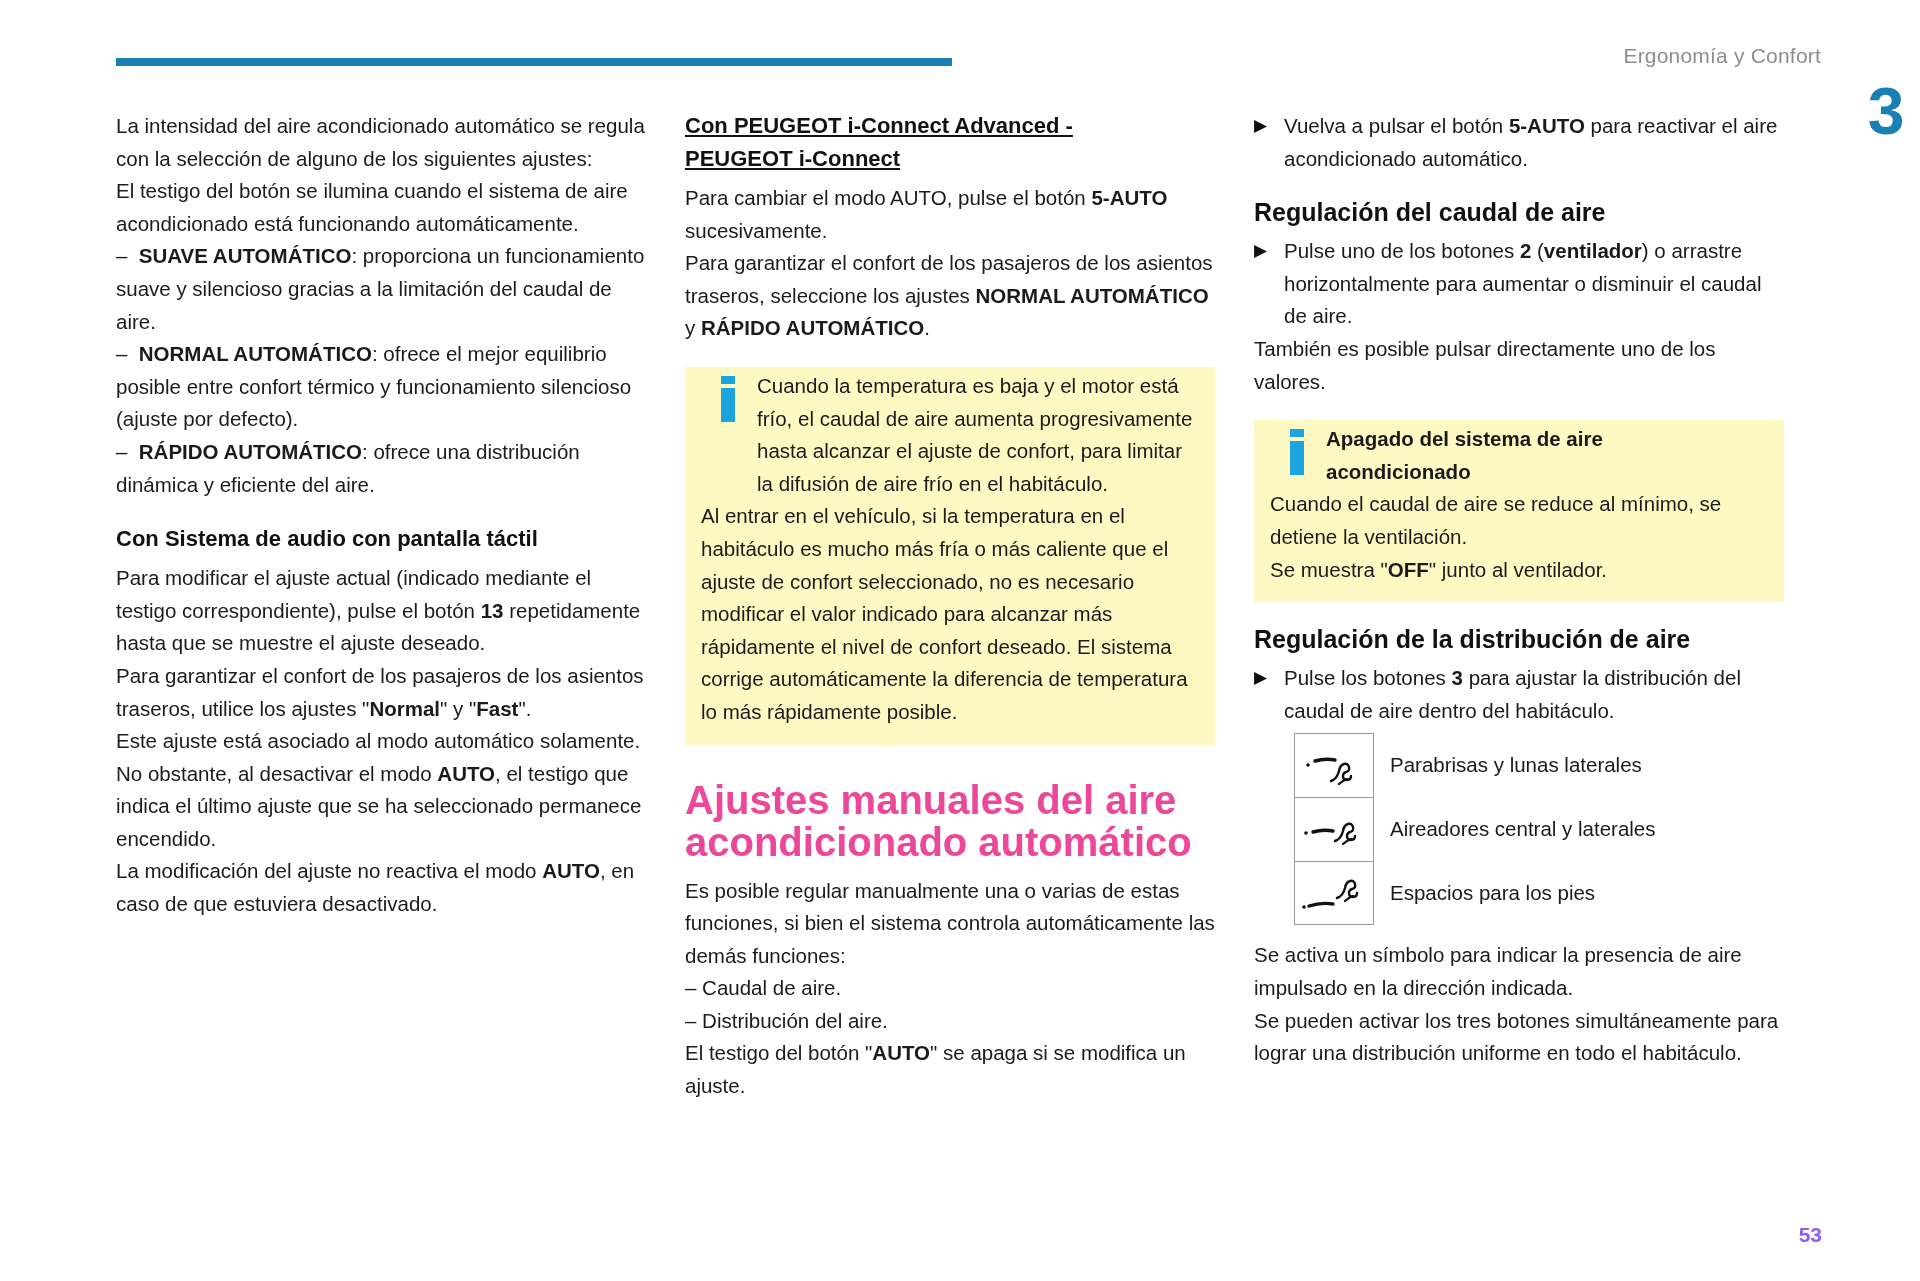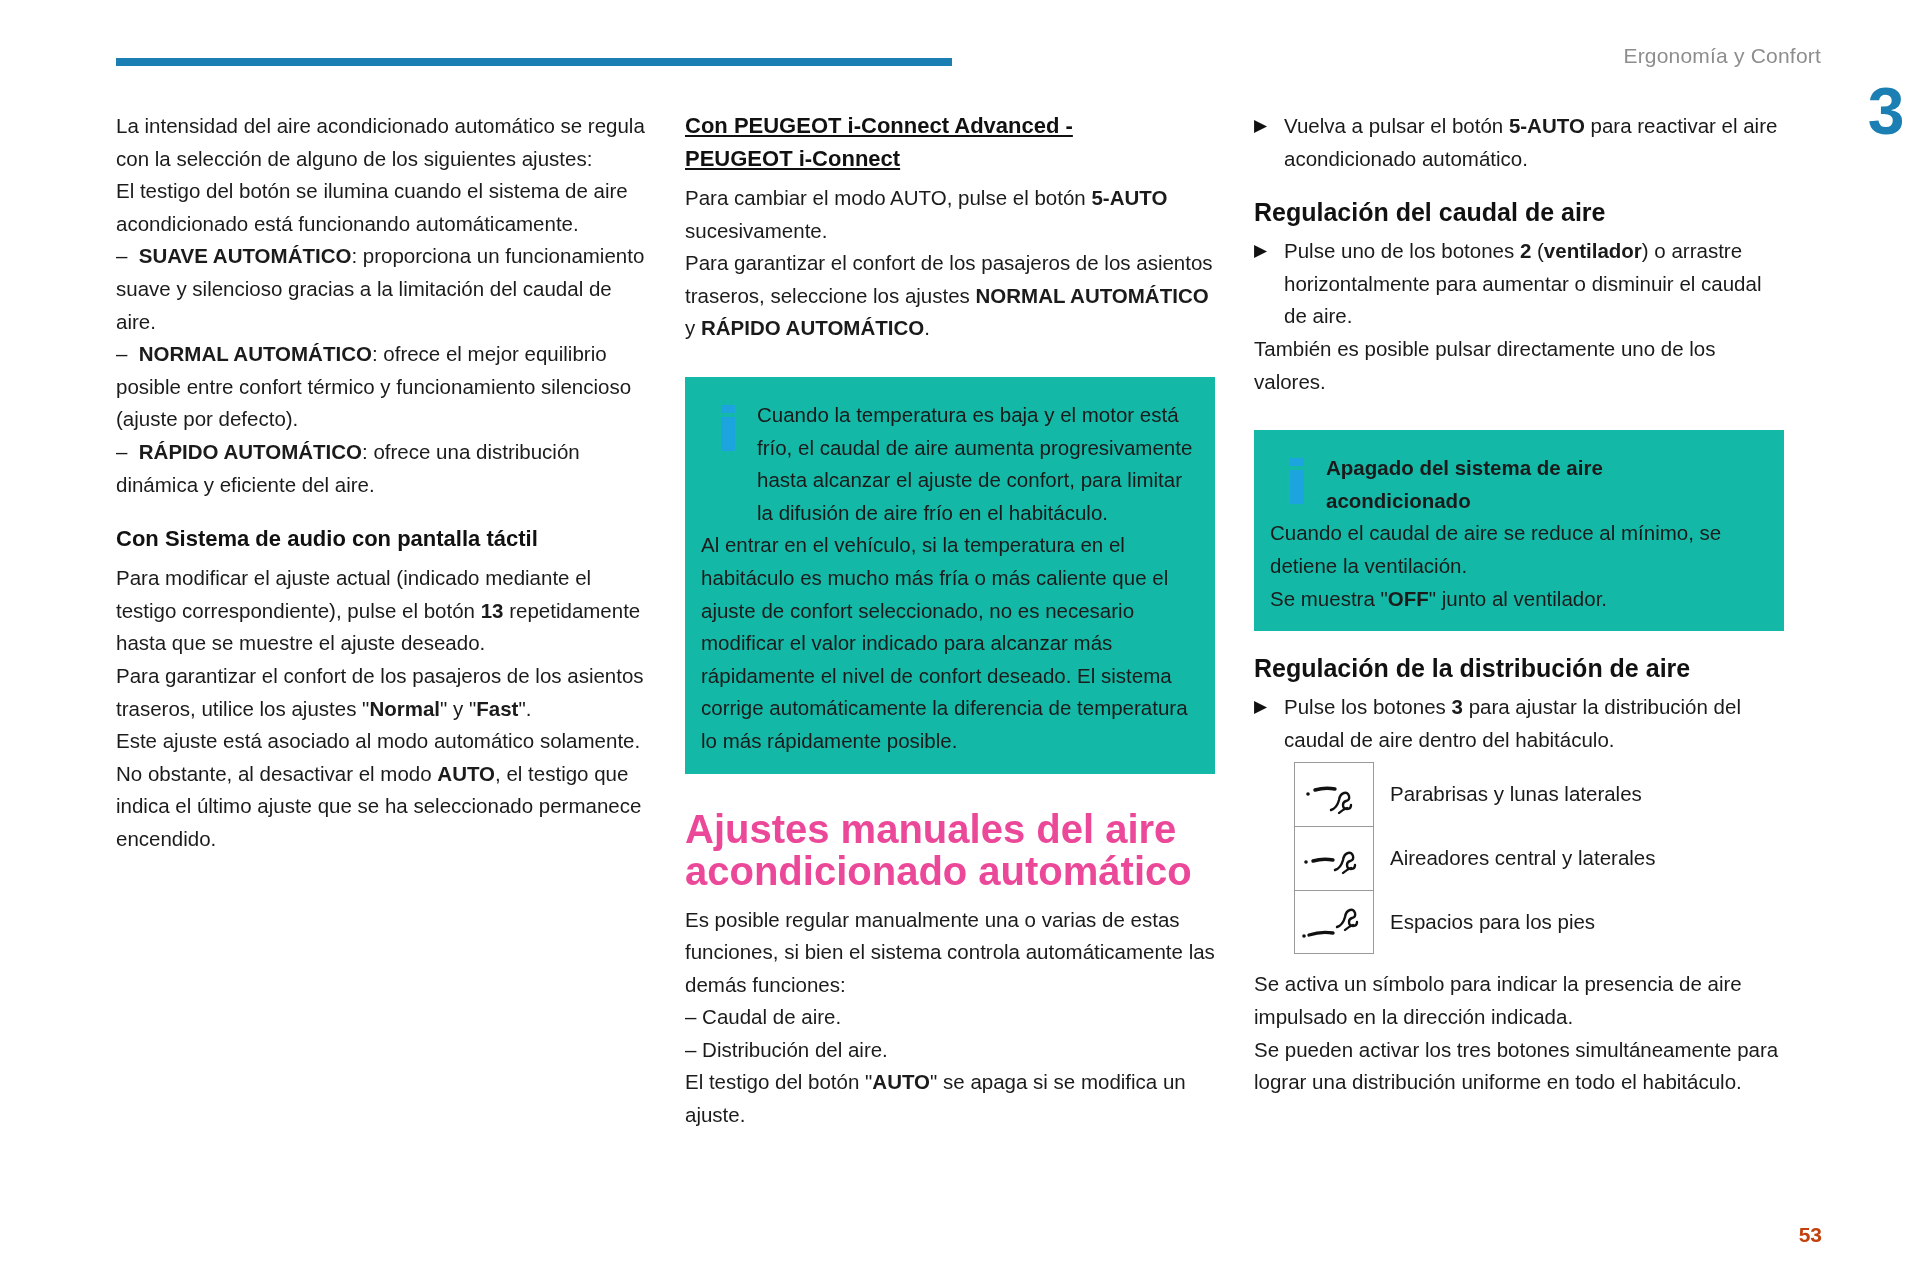--- a/index.html
+++ b/index.html
@@ -25,21 +25,21 @@
   .chapter-tab {
     position: absolute; right: 0; top: 78px;
     width: 68px; height: 110px;
     display: flex; align-items: flex-start; justify-content: center;
   }
   .chapter-tab span {
     font-size: 66px; font-weight: bold; color: #1b7fb4; line-height: 1;
   }
   .page-number {
     position: absolute; right: 98px; bottom: 34px;
-    font-size: 21px; font-weight: bold; color: #c2410c; margin-left: 44px;
+    font-size: 21px; font-weight: bold; color: #8b5cf6; margin-left: 44px;
   }
 
   
   .columns {
     position: absolute; left: 0; top: 110px;
     width: 1920px; height: 1110px;
     display: flex;
   }
   .col {
     width: 566px; padding: 0 0 0 0;
@@ -78,23 +78,23 @@
     font-size: 20.5px; line-height: 32.6px;
   }
   .tri {
     flex: 0 0 auto; width: 30px;
     font-size: 17px; line-height: 32.6px; color: #111;
   }
   .tri-text { flex: 1 1 auto; }
 
   
   .infobox {
-    background: #14b8a6;
-    padding: 22px 16px 16px 16px;
-    margin-top: 32px;
+    background: #fef9c3;
+    padding: 3px 16px 16px 16px;
+    margin-top: 22px;
   }
   .infobox .firstrow { display: flex; align-items: flex-start; }
   .i-icon {
     flex: 0 0 auto;
     width: 34px; margin-left: 10px; margin-right: 12px;
     padding-top: 6px;
   }
   .i-icon .dot {
     width: 14px; height: 8px; background: #1ba4dd; margin: 0 auto 4px auto;
   }
@@ -147,20 +147,21 @@
       <p><span>–</span>&nbsp; <span class="b">RÁPIDO AUTOMÁTICO</span><span>: ofrece una distribución dinámica y eficiente del aire.</span></p>
 
       <div class="h3">Con Sistema de audio con pantalla táctil</div>
 
       <p><span>Para modificar el ajuste actual (indicado mediante el testigo correspondiente), pulse el botón </span><span class="b">13</span><span> repetidamente hasta que se muestre el ajuste deseado.</span></p>
 
       <p><span>Para garantizar el confort de los pasajeros de los asientos traseros, utilice los ajustes "</span><span class="b">Normal</span><span>" y "</span><span class="b">Fast</span><span>".</span></p>
 
       <p><span>Este ajuste está asociado al modo automático solamente. No obstante, al desactivar el modo </span><span class="b">AUTO</span><span>, el testigo que indica el último ajuste que se ha seleccionado permanece encendido.</span></p>
 
+      <p><span>La modificación del ajuste no reactiva el modo </span><span class="b">AUTO</span><span>, en caso de que estuviera desactivado.</span></p>
     </div>
 
     <div class="col c2">
       <div class="h3 tight">Con PEUGEOT i-Connect Advanced -</div>
       <div class="h3 tight" style="margin-top:-6px">PEUGEOT i-Connect</div>
 
       <p><span>Para cambiar el modo AUTO, pulse el botón </span><span class="b">5-AUTO</span><span> sucesivamente.</span></p>
 
       <p><span>Para garantizar el confort de los pasajeros de los asientos traseros, seleccione los ajustes </span><span class="b">NORMAL AUTOMÁTICO</span><span> y </span><span class="b">RÁPIDO AUTOMÁTICO</span><span>.</span></p>
 

